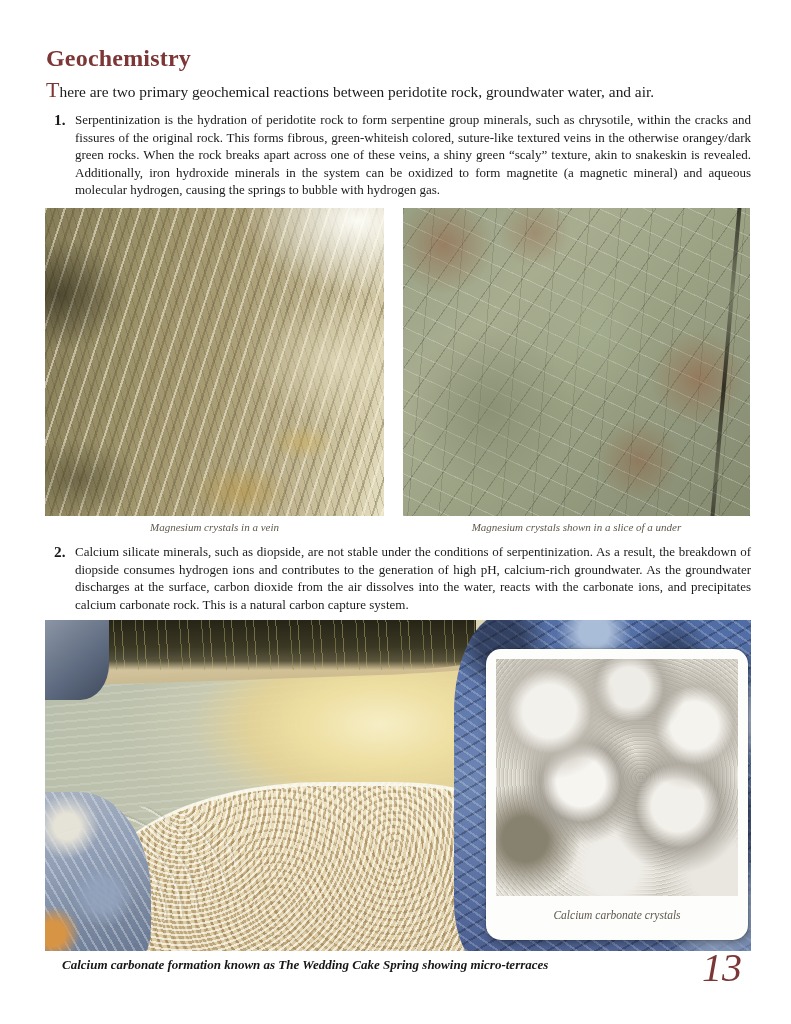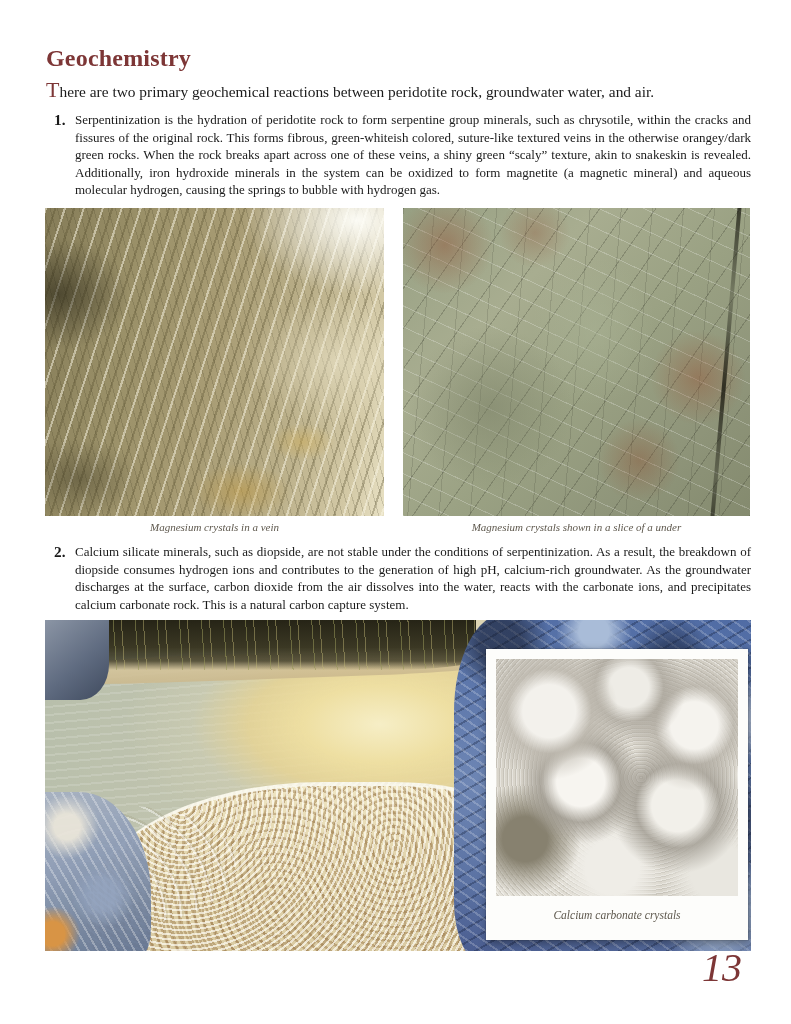--- a/index.html
+++ b/index.html
@@ -181,20 +181,21 @@
       linear-gradient(160deg, #aab4c4 0%, #8d9cb6 40%, #75859f 70%, #5f7090 100%);
   }
   .inset {
     position: absolute;
     left: 441px; top: 29px;
     width: 262px; height: 291px;
     box-sizing: border-box;
     padding: 10px 10px 0 10px;
     background: #fdfdfb;
     box-shadow: 0 0 0 1px rgba(0,0,0,0.08), 2px 3px 9px rgba(0,0,0,0.4);
+    border-radius: 15px;
   }
   .inset-photo {
     width: 100%; height: 237px;
     background:
       radial-gradient(circle at 22% 22%, #f3f1ec 0 10%, rgba(190,185,175,0.8) 16%, rgba(190,185,175,0) 26%),
       radial-gradient(circle at 55% 12%, #eeece6 0 8%, rgba(170,165,155,0.7) 14%, rgba(170,165,155,0) 23%),
       radial-gradient(circle at 82% 28%, #f5f3ee 0 9%, rgba(180,175,165,0.7) 15%, rgba(180,175,165,0) 25%),
       radial-gradient(circle at 35% 52%, #f7f5f0 0 12%, rgba(160,155,145,0.8) 20%, rgba(160,155,145,0) 31%),
       radial-gradient(circle at 75% 62%, #f2f0ea 0 11%, rgba(150,145,135,0.7) 18%, rgba(150,145,135,0) 29%),
       radial-gradient(circle at 12% 76%, #87816f 0 8%, rgba(135,129,111,0) 20%),
@@ -265,17 +266,18 @@
       <div class="sp-layer sp-rockcorner"></div>
       <div class="sp-layer sp-terrace"></div>
       <div class="sp-layer sp-ripples"></div>
       <div class="sp-layer sp-blue-right"></div>
       <div class="sp-layer sp-blue-left"></div>
       <div class="inset">
         <div class="inset-photo"></div>
         <div class="inset-caption">Calcium carbonate crystals</div>
       </div>
     </div>
+    <figcaption class="bottom-caption">Calcium carbonate formation known as The Wedding Cake Spring showing micro-terraces</figcaption>
   </figure>
 
   <div class="page-number">13</div>
 
 </div>
 
 </body></html>

